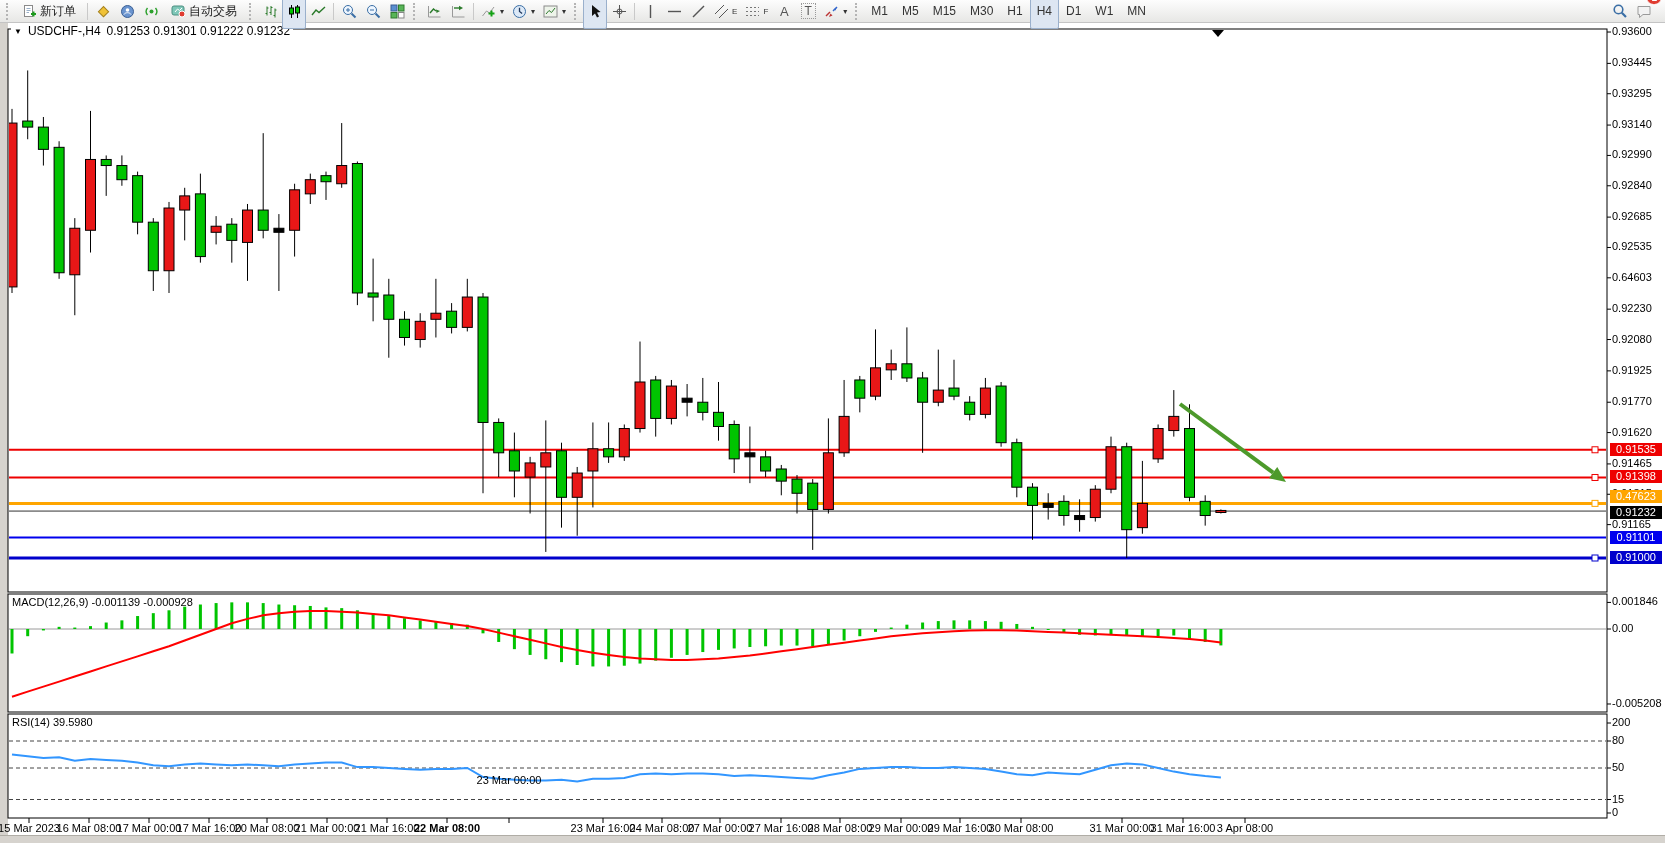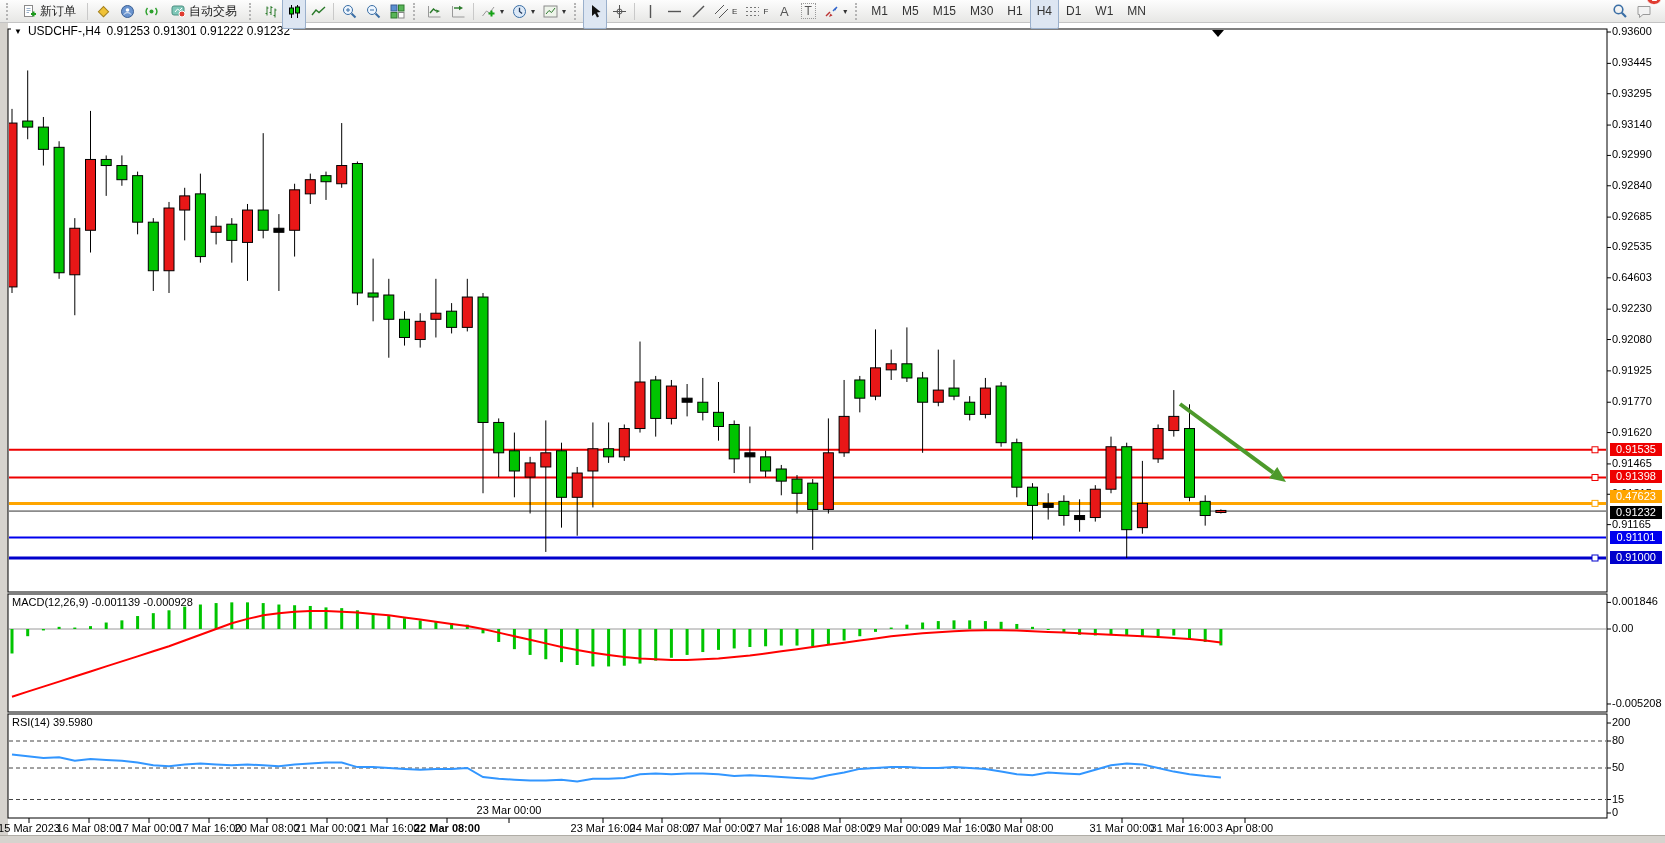--- a/index.html
+++ b/index.html
@@ -595,21 +595,21 @@
       <div class="pl" style="left: 1612px; top: 792.5px;">15</div>
       <div class="pl" style="left: 1612px; top: 806px;">0</div>
       <div class="tl" style="left: -11px; top: 822px;">15 Mar 2023</div>
       <div class="tl" style="left: 49px; top: 822px;">16 Mar 08:00</div>
       <div class="tl" style="left: 109px; top: 822px;">17 Mar 00:00</div>
       <div class="tl" style="left: 169px; top: 822px;">17 Mar 16:00</div>
       <div class="tl" style="left: 227px; top: 822px;">20 Mar 08:00</div>
       <div class="tl" style="left: 287px; top: 822px;">21 Mar 00:00</div>
       <div class="tl" style="left: 347px; top: 822px;">21 Mar 16:00</div>
       <div class="tl" style="left: 407px; top: 822px; font-weight: bold;">22 Mar 08:00</div>
-      <div class="tl" style="left: 469px; top: 804px;">23 Mar 00:00</div>
+      <div class="tl" style="left: 469px; top: 774px;">23 Mar 00:00</div>
       <div class="tl" style="left: 563px; top: 822px;">23 Mar 16:00</div>
       <div class="tl" style="left: 622px; top: 822px;">24 Mar 08:00</div>
       <div class="tl" style="left: 680px; top: 822px;">27 Mar 00:00</div>
       <div class="tl" style="left: 741px; top: 822px;">27 Mar 16:00</div>
       <div class="tl" style="left: 800px; top: 822px;">28 Mar 08:00</div>
       <div class="tl" style="left: 861px; top: 822px;">29 Mar 00:00</div>
       <div class="tl" style="left: 920px; top: 822px;">29 Mar 16:00</div>
       <div class="tl" style="left: 981px; top: 822px;">30 Mar 08:00</div>
       <div class="tl" style="left: 1082px; top: 822px;">31 Mar 00:00</div>
       <div class="tl" style="left: 1143px; top: 822px;">31 Mar 16:00</div>

